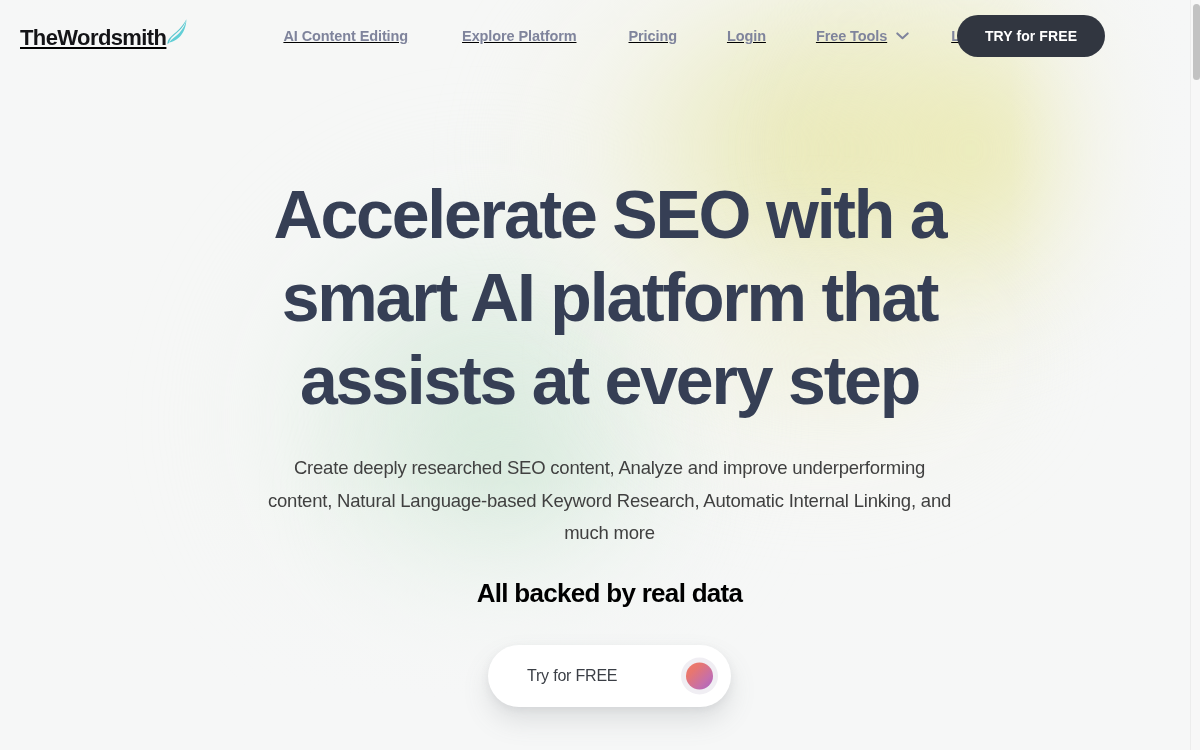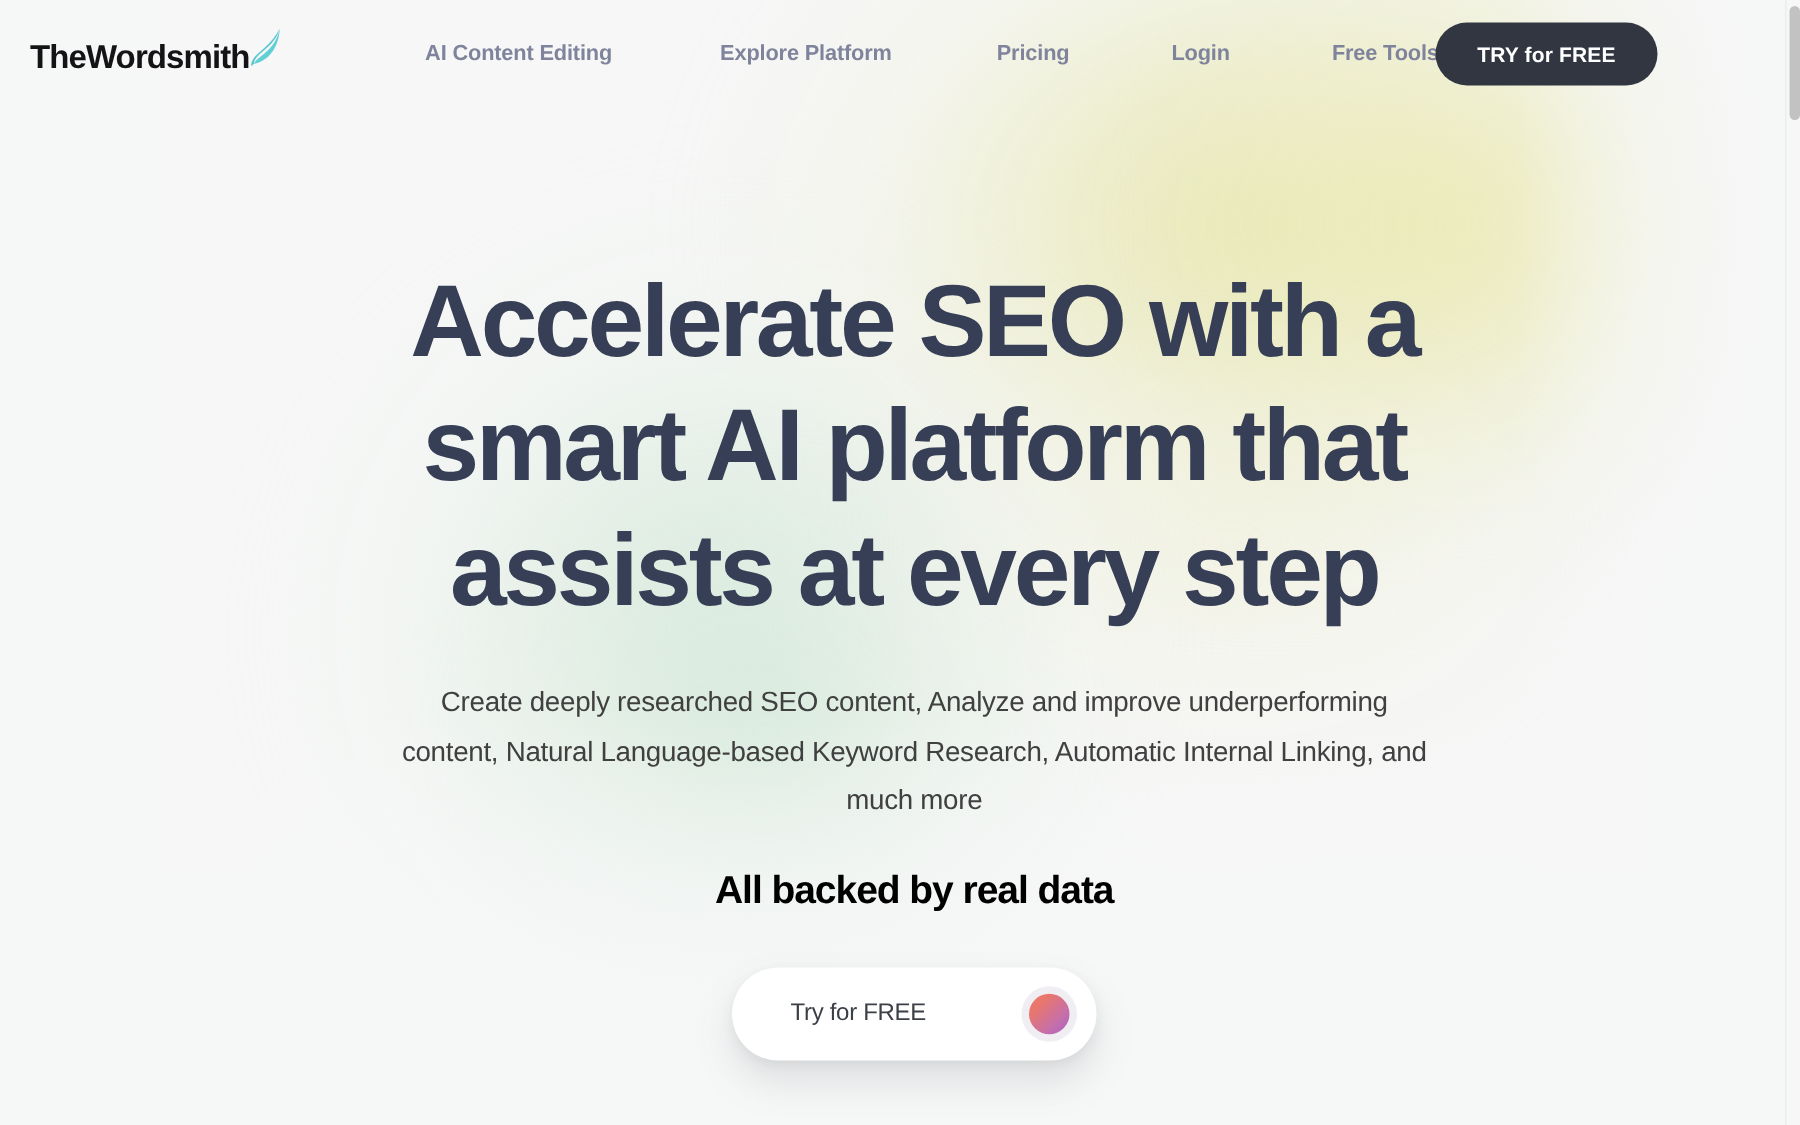--- a/index.html
+++ b/index.html
@@ -79,20 +79,21 @@
                       rgba(246,247,247,0) 1010px, #f6f7f7 1190px),
       linear-gradient(to bottom, rgba(246,247,247,0) 480px, #f6f7f7 700px);
   }
 
   
   .header {
     position:absolute; left:0; top:0;
     width:1190px; height:72px;
     display:flex; align-items:center;
     z-index:20;
+    text-decoration:underline;
   }
 
   .logo {
     display:flex; align-items:flex-start;
     margin-left:20px;
     cursor:pointer;
     user-select:none;
   }
   .logo-text {
     font-size:22px;
@@ -100,21 +101,21 @@
     letter-spacing:-0.6px;
     color:#141417;
     line-height:1;
     margin-top:4px;
   }
   .logo-quill { width:26px; height:30px; margin-left:-3px; margin-top:-6px; }
 
   .nav {
     display:flex; align-items:center;
     margin-left:94px;
-    gap:18px;
+    gap:0;
     justify-content:space-between;
   }
   .nav-item {
     font-size:14.5px;
     font-weight:700;
     color:#7f849c;
     letter-spacing:-0.1px;
     cursor:pointer;
     white-space:nowrap;
     display:flex; align-items:center;

